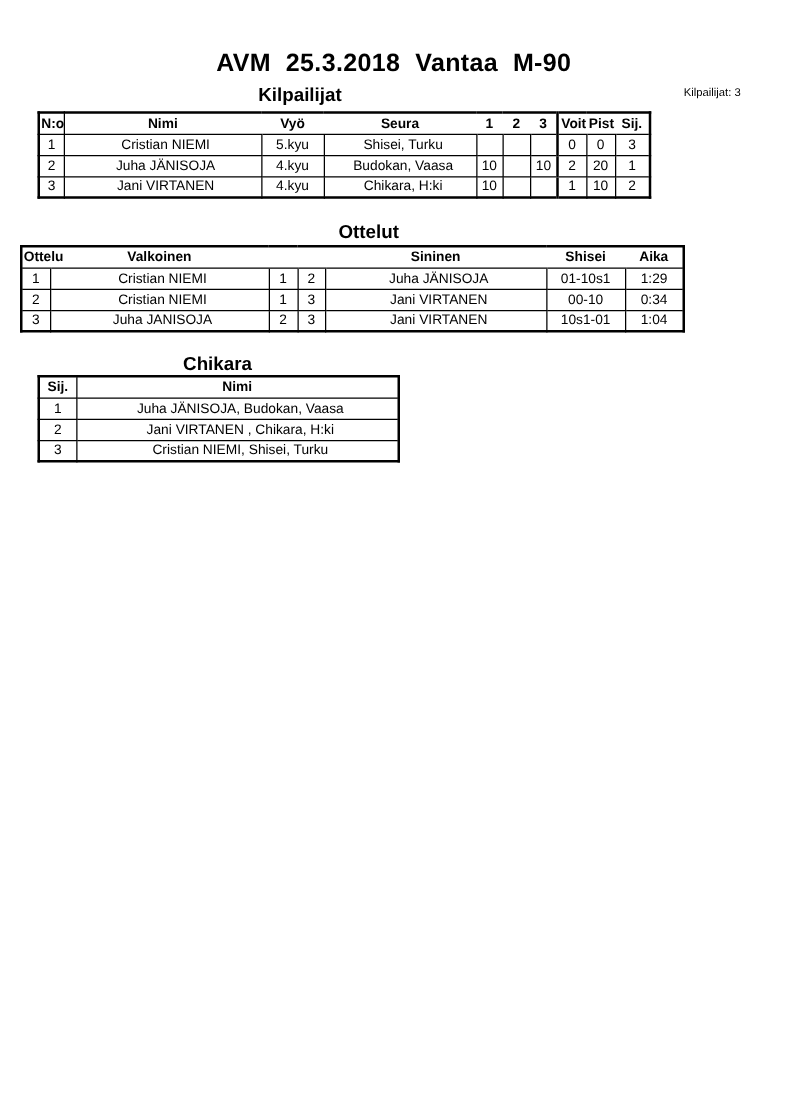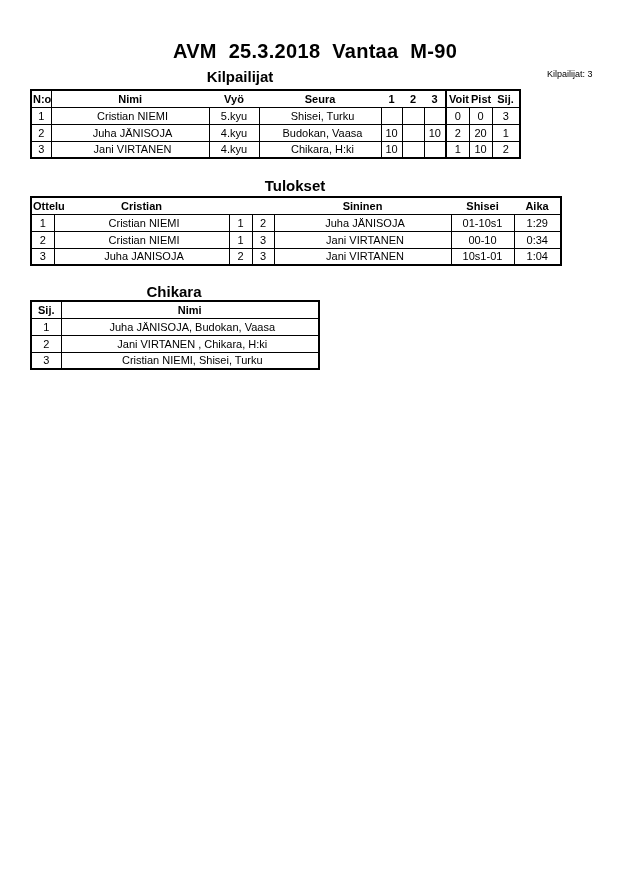--- a/index.html
+++ b/index.html
@@ -37,21 +37,21 @@
     font-size: 9px;
   }
   table {
     position: absolute;
     border-collapse: collapse;
     table-layout: fixed;
     background: #fff;
     border: 2px solid #000;
   }
   .t1 { left: 30px; top: 89px;  width: 489px; }
-  .t2 { left: 30px; top: 196px; width: 530px; }
+  .t2 { left: 16px; top: 196px; width: 530px; }
   .t3 { left: 30px; top: 300px; width: 288px; }
   th, td {
     height: 17px;
     font-size: 11px;
     white-space: nowrap;
     overflow: hidden;
     text-align: center;
     vertical-align: middle;
     padding: 0 2px;
   }
@@ -135,36 +135,36 @@
         <td>10</td>
         <td></td>
         <td></td>
         <td class="thl">1</td>
         <td>10</td>
         <td>2</td>
       </tr>
     </tbody>
   </table>
 
-  <div class="section-title st-ottelut">Tulokset</div>
+  <div class="section-title st-ottelut">Ottelut</div>
 
   <table class="t2">
     <colgroup>
       <col style="width:23px">
         <col style="width:175px">
         <col style="width:23px">
         <col style="width:22px">
       <col style="width:177px">
         <col style="width:63px">
         <col style="width:47px">
     </colgroup>
     <thead>
       <tr>
         <th class="h-left">Ottelu</th>
-        <th>Cristian</th>
+        <th>Valkoinen</th>
         <th></th>
         <th></th>
         <th>Sininen</th>
         <th>Shisei</th>
         <th>Aika</th>
       </tr>
     </thead>
     <tbody>
       <tr>
         <td>1</td>

